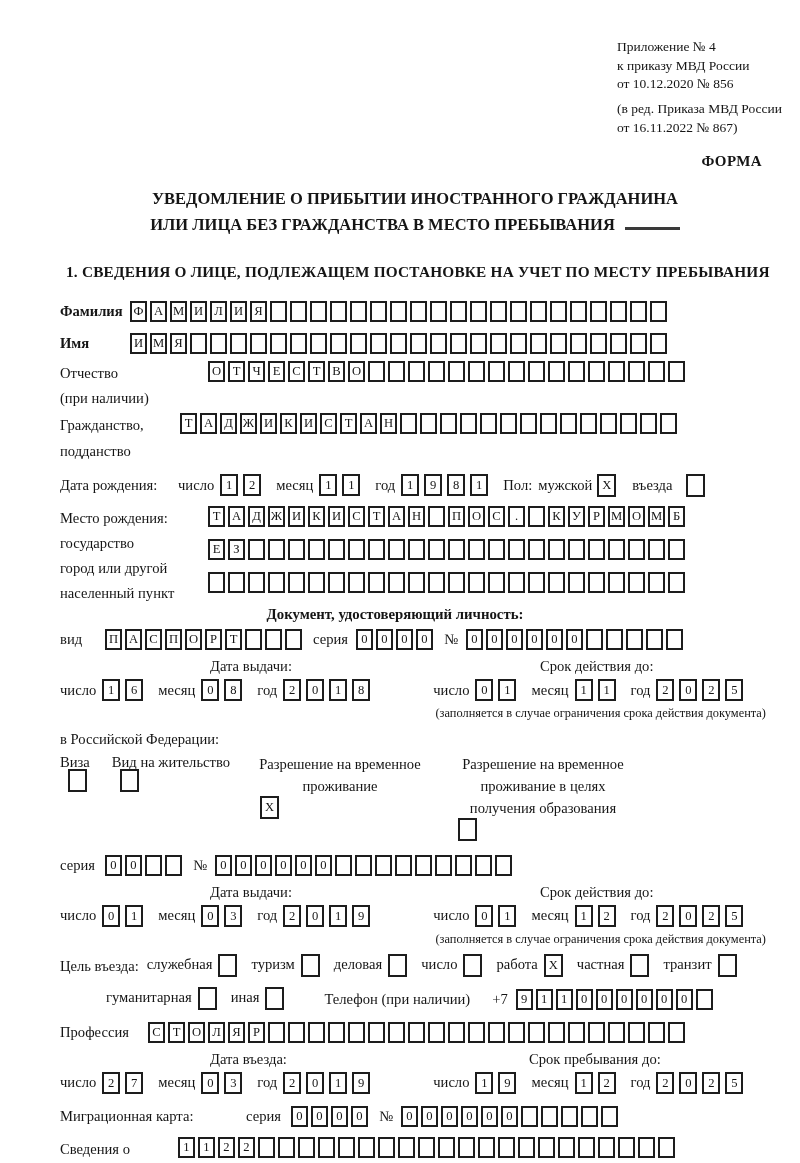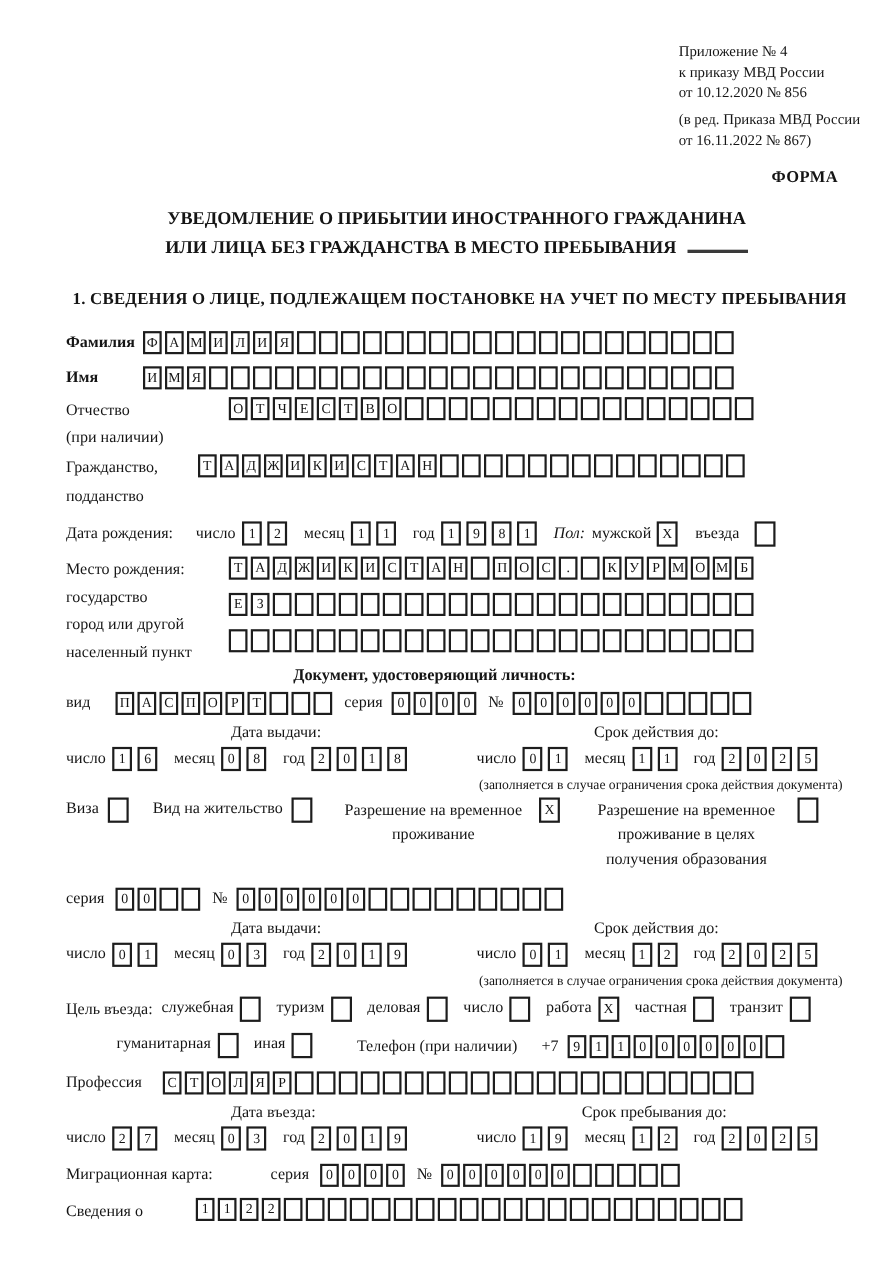--- a/index.html
+++ b/index.html
@@ -48,21 +48,21 @@
   .h-valid{margin-left:248px;text-align:right;}
   .h-valid.stay{margin-left:242px;}
   .note{text-align:right;font-size:12.4px;margin-top:5px;padding-right:24px;}
   .plain{font-size:14.6px;margin-top:10px;}
 
   .opt{display:inline-flex;align-items:flex-start;}
   .opt .cbx{margin-left:8px;margin-top:-2px;}
   .optlbl{display:inline-block;}
   .optlbl.c170{width:176px;text-align:center;white-space:normal;line-height:1.5;}
   .optlbl.c182{width:186px;text-align:center;white-space:normal;line-height:1.5;}
-  .opts .opt{margin-right:22px;}
+  .opts .opt{margin-right:22px;flex-direction:column;}
   .opts{margin-top:6px;}
 
   .purpose .opt{margin-right:14px;}
   .purpose .opt .cbx{margin-left:6px;margin-top:-2px;}
   .purpose-label{margin-right:8px;}
   .indent{margin-left:46px;}
   .phone-label{margin-left:26px;}
   .phone-prefix{margin:0 8px 0 22px;}
   .mid-lbl{margin:0 8px;}
 </style>
@@ -229,21 +229,21 @@
         <span class="cell date">2</span>
         <span class="dlbl">месяц</span>
         <span class="cell date">1</span>
         <span class="cell date">1</span>
         <span class="dlbl">год</span>
         <span class="cell date">1</span>
         <span class="cell date">9</span>
         <span class="cell date">8</span>
         <span class="cell date">1</span>
       </span>
-    <span class="lbl" style="margin-left:10px;font-style:italic;">Пол:</span>
+    <span class="lbl" style="margin-left:10px;">Пол:</span>
     <span class="lbl" style="margin-left:6px;">мужской</span>
     <span class="cbx" style="margin-left:5px;">
         <span class="cell cb">X</span>
       </span>
     <span class="lbl" style="margin-left:16px;">въезда</span>
     <span class="cbx" style="margin-left:14px;">
         <span class="cell cb"></span>
       </span>
   </div>
 
@@ -404,20 +404,21 @@
         <span class="dlbl">год</span>
         <span class="cell date">2</span>
         <span class="cell date">0</span>
         <span class="cell date">2</span>
         <span class="cell date">5</span>
       </span>
   </div>
 
   <div class="note">(заполняется в случае ограничения срока действия документа)</div>
 
+  <div class="plain">в Российской Федерации:</div>
 
   <div class="row top opts">
     <span class="opt">
       <span class="optlbl">Виза</span>
       <span class="cbx">
           <span class="cell cb"></span>
         </span>
     </span>
     <span class="opt">
       <span class="optlbl">Вид на жительство</span>

